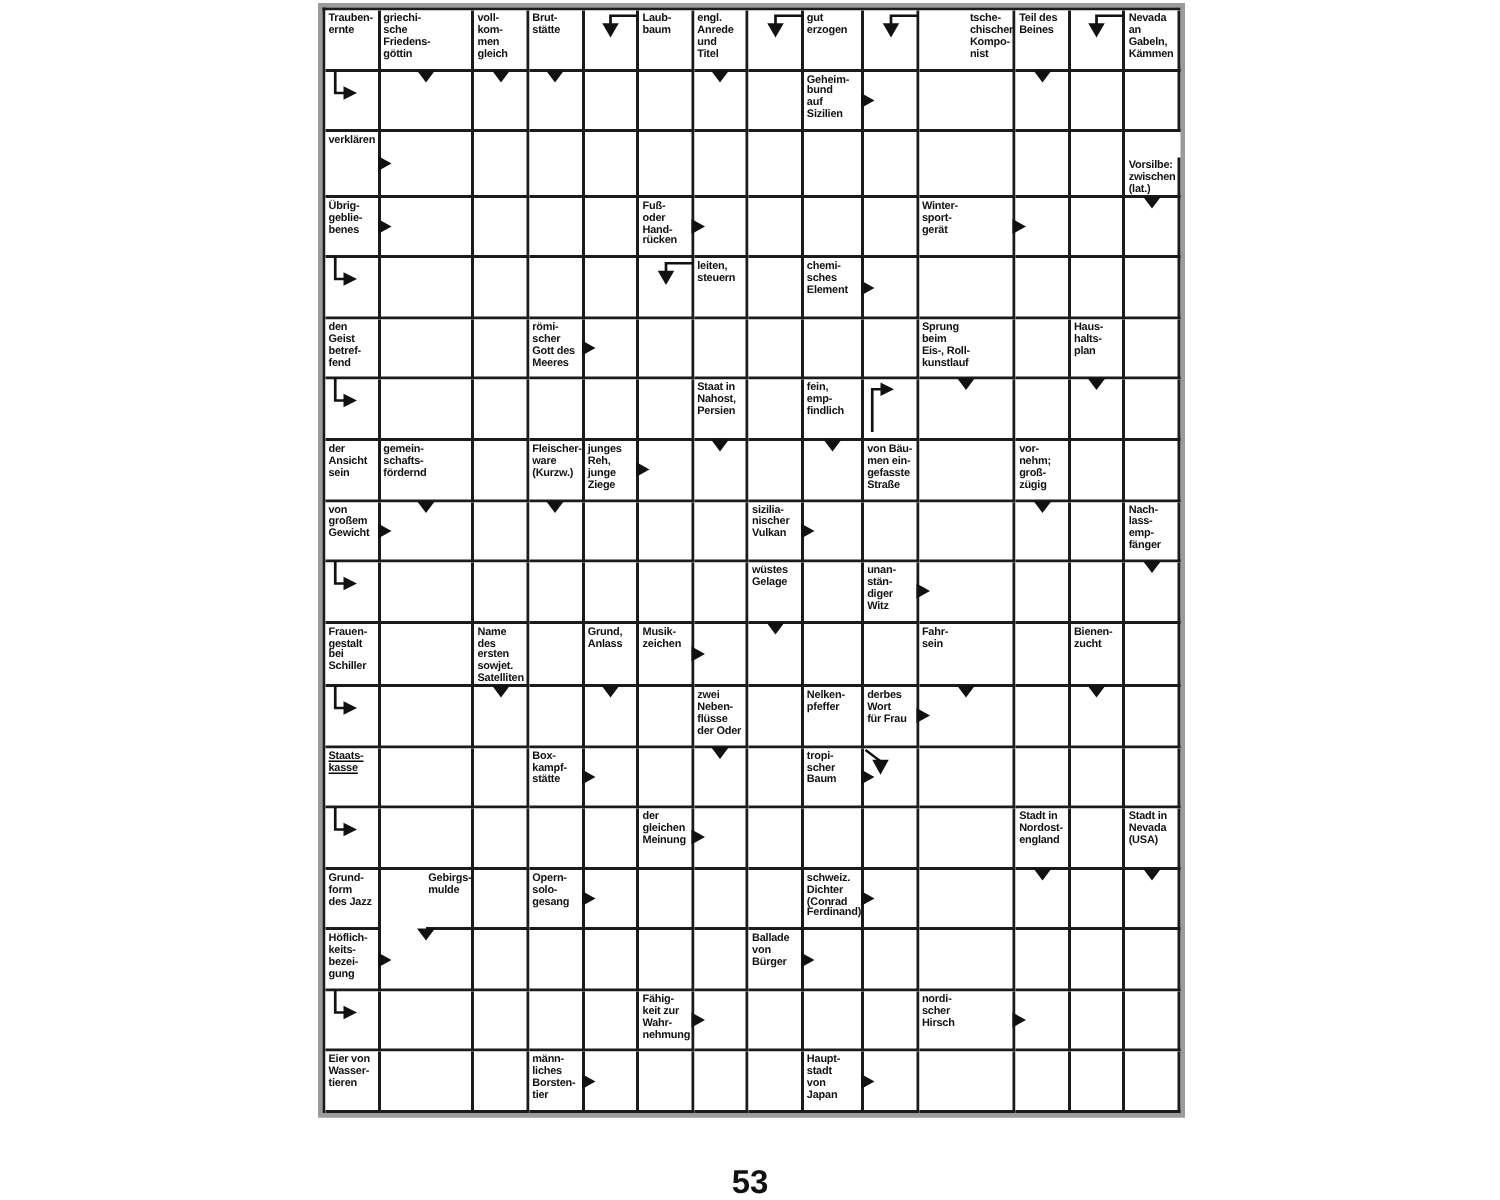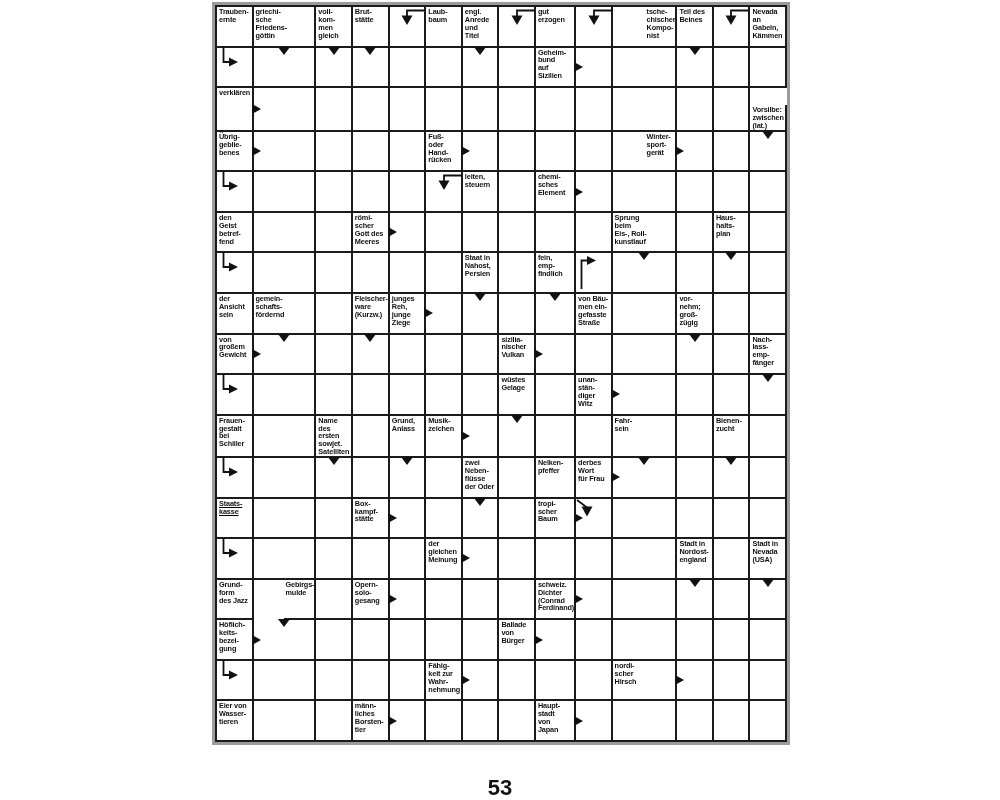--- a/index.html
+++ b/index.html
@@ -202,21 +202,21 @@
         <span class="t">Fuß-
 oder
 Hand-
 rücken</span>
         <div class="ar-right"></div>
       </div>
       <div class="cell" style="grid-area: 4 / 7;"></div>
       <div class="cell" style="grid-area: 4 / 8;"></div>
       <div class="cell" style="grid-area: 4 / 9;"></div>
       <div class="cell" style="grid-area: 4 / 10;"></div>
-      <div class="cell clue" style="grid-area: 4 / 11; padding-left: 32px;">
+      <div class="cell clue" style="grid-area: 4 / 11;">
         <span class="t">Winter-
 sport-
 gerät</span>
         <div class="ar-right"></div>
       </div>
       <div class="cell" style="grid-area: 4 / 12;"></div>
       <div class="cell" style="grid-area: 4 / 13;"></div>
       <div class="cell" style="grid-area: 4 / 14;">
         <div class="ar-down"></div>
       </div>

